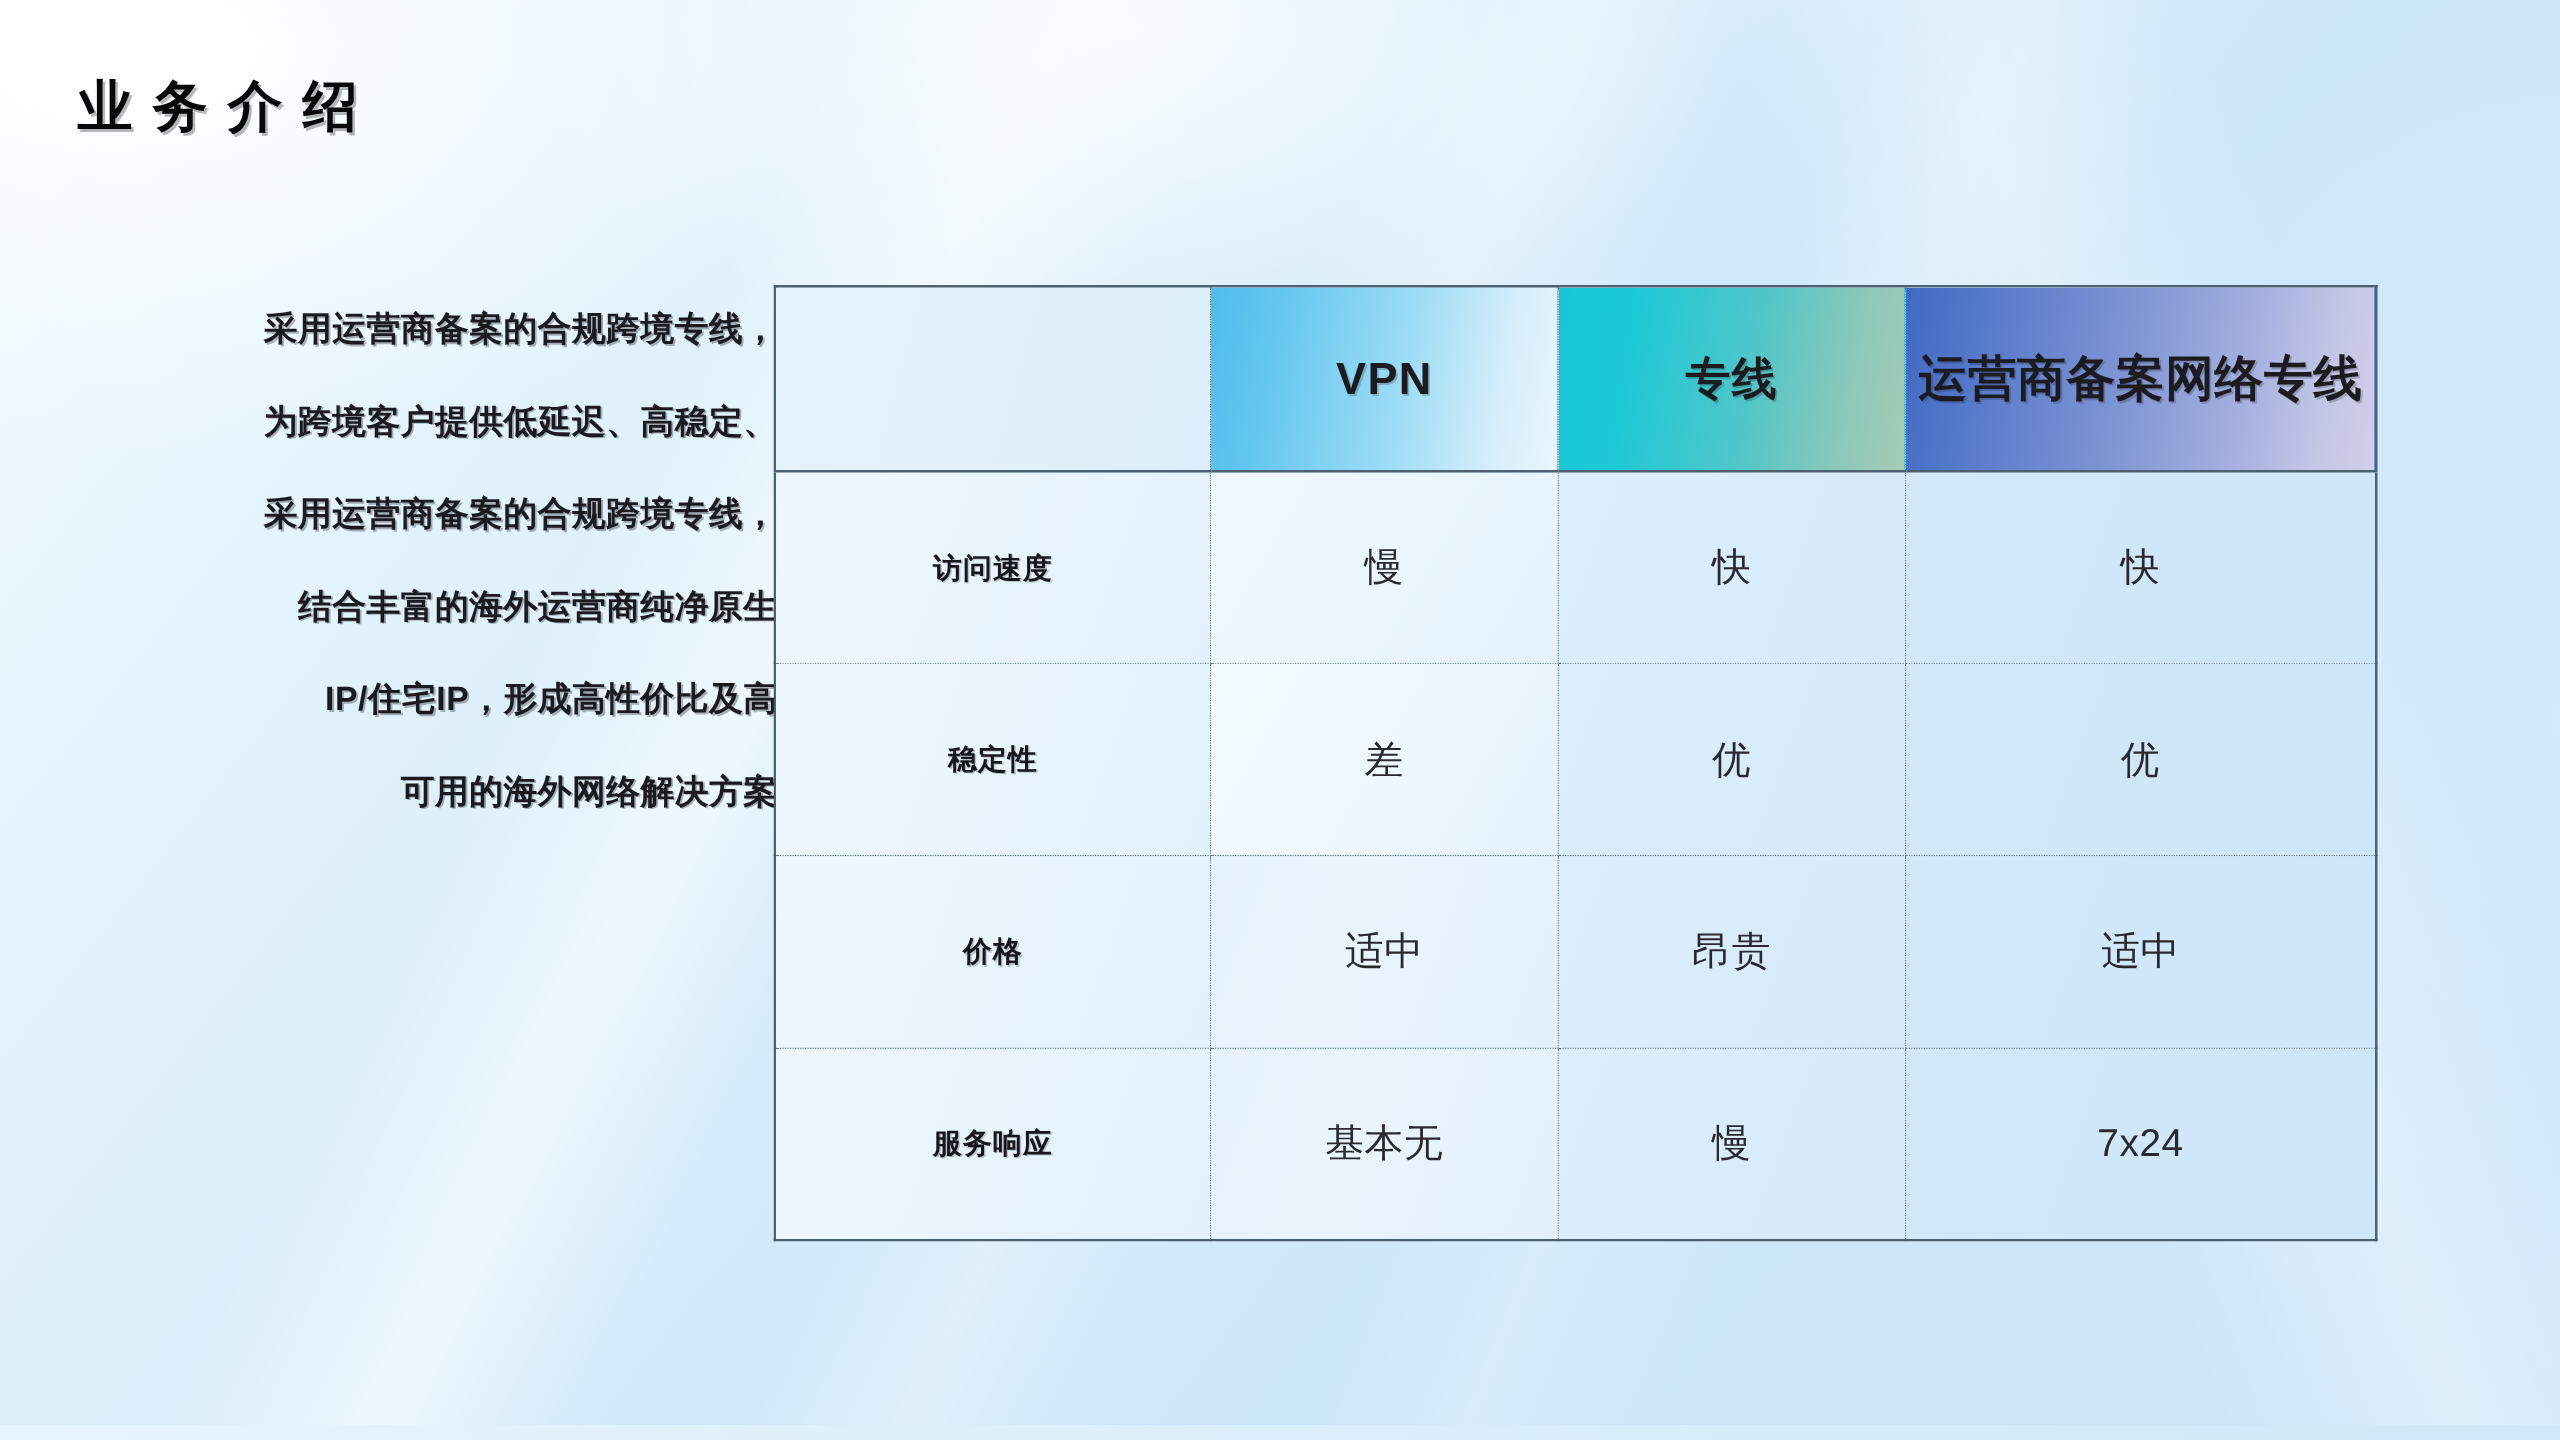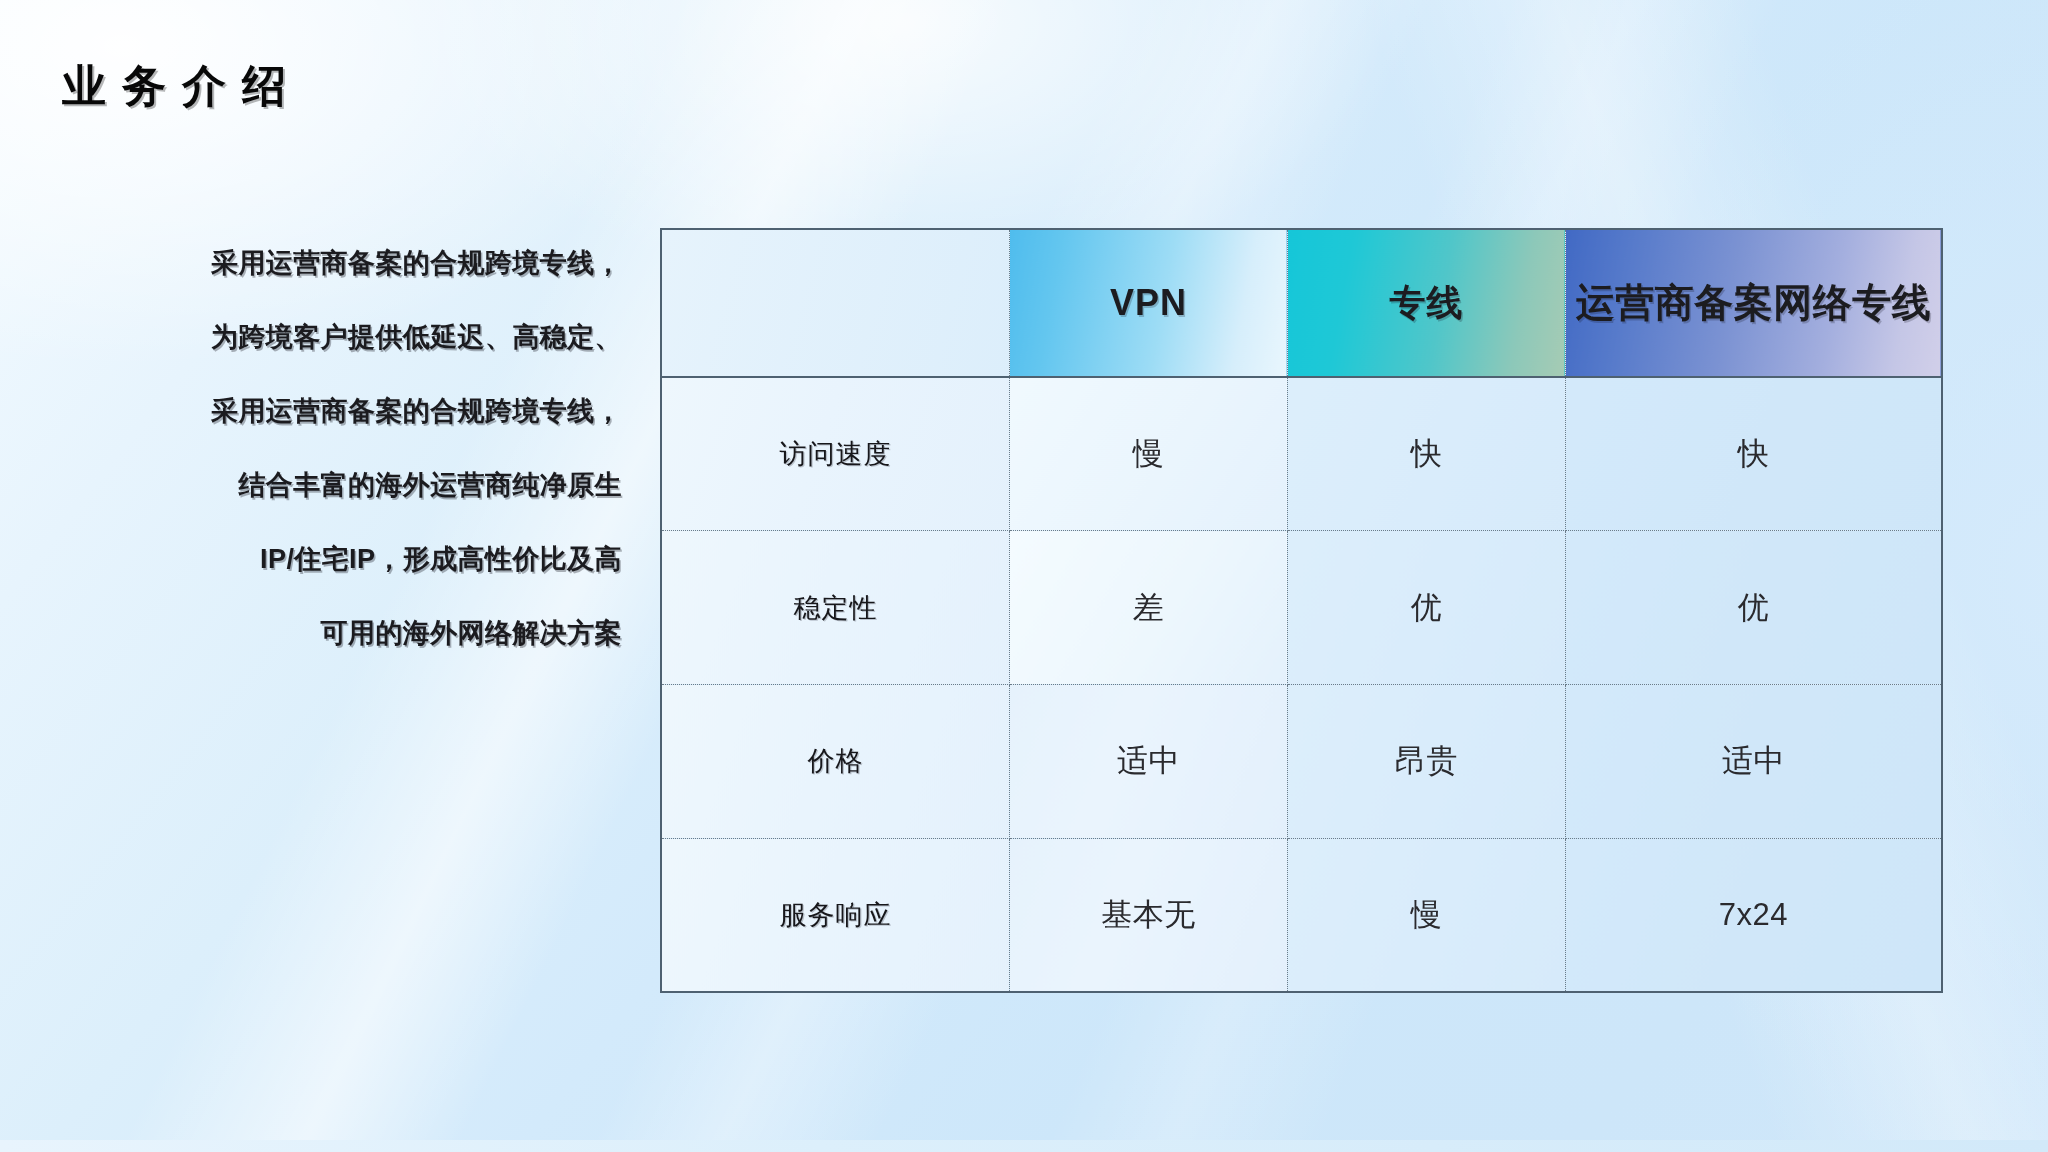--- a/index.html
+++ b/index.html
@@ -78,21 +78,21 @@
     color: #1b1b1f;
     line-height: 74px;
     letter-spacing: 0.4px;
     white-space: nowrap;
     text-shadow: 1.5px 1.5px 0 rgba(10,10,20,0.30);
   }
 
   
   #compare-table-wrap {
     position: absolute;
-    left: 660px;
+    left: 619px;
     top: 228px;
     width: 1283px;
     height: 765px;
   }
   table#compare-table {
     width: 100%;
     height: 100%;
     border-collapse: collapse;
     table-layout: fixed;
     border: 2px solid #4e6171;
@@ -146,22 +146,22 @@
 
   
   #compare-table tbody tr { height: 123.4px; }
 
   td.cell {
     font-size: 31px;
     color: #2a2a2e;
     letter-spacing: 0.5px;
   }
   td.rowhead {
-    font-size: 27px;
-    font-weight: 400;
+    font-size: 23px;
+    font-weight: 700;
     color: #17171b;
     letter-spacing: 1px;
     text-shadow: 1.2px 1.2px 0 rgba(20,20,30,0.22);
   }
 
   
   #compare-table tbody td.col0 {
     background: linear-gradient(110deg, #eef7fd 0%, #e9f4fd 45%, #e4f1fc 100%);
   }
   #compare-table tbody td.col1 {

